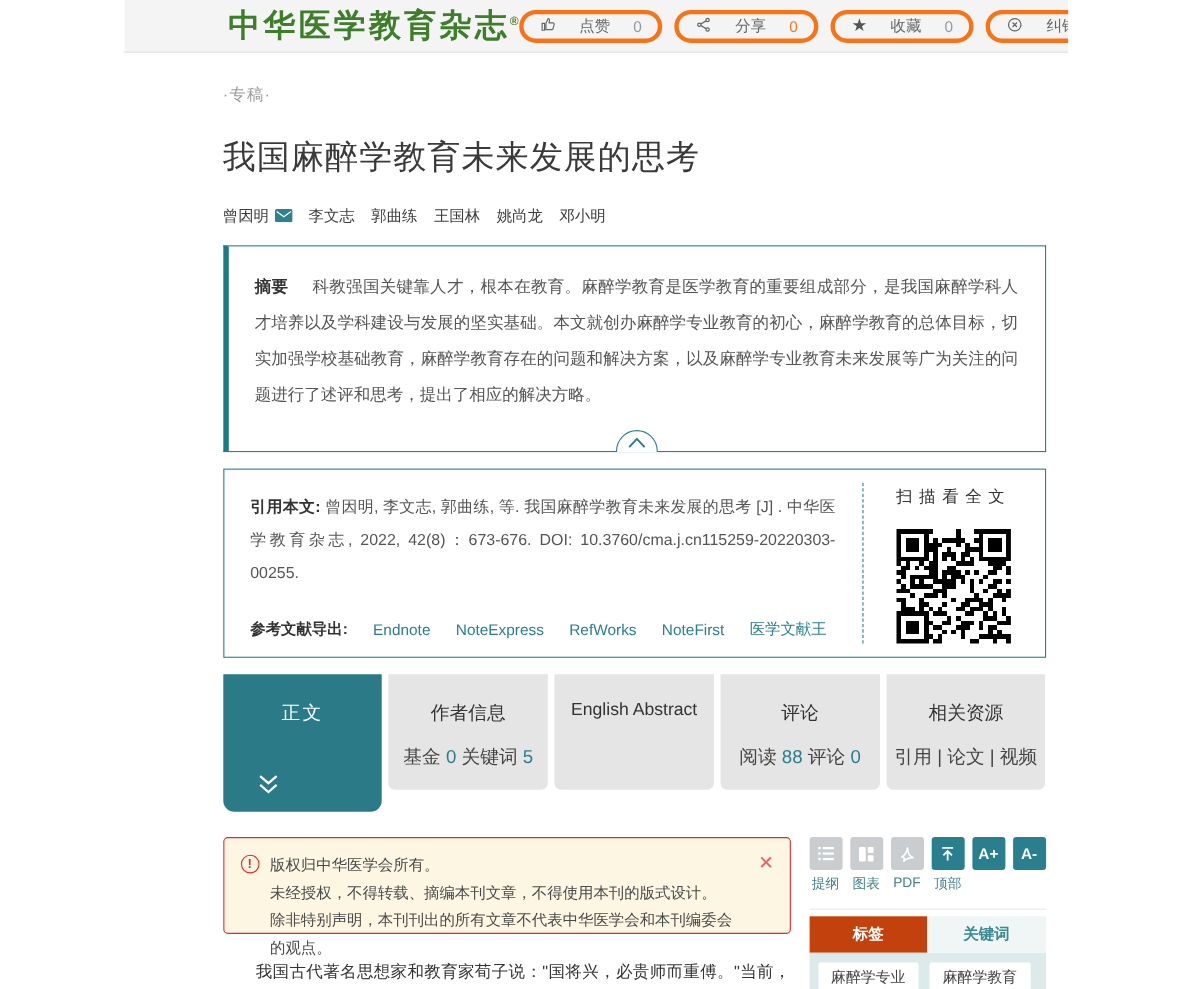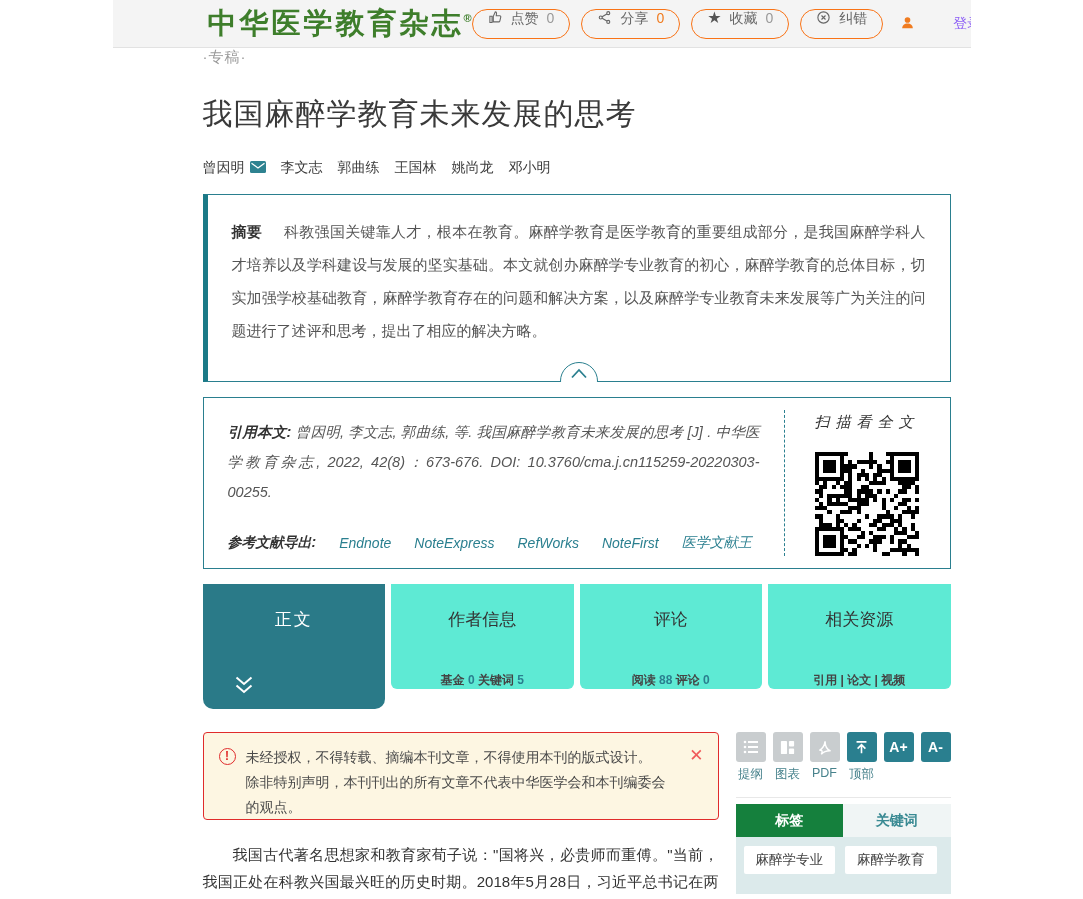--- a/index.html
+++ b/index.html
@@ -6,68 +6,68 @@
   html,body { background:#fff; }
   body { font-family:"Liberation Sans","DejaVu Sans",sans-serif; color:#333; }
   .page { position:relative; width:858px; height:899px; overflow:hidden; background:#fff; margin:0 auto; }
 
   
   .topbar { position:relative; height:48px; background:#f4f4f4; border-bottom:1px solid #e2e2e2;
             display:flex; align-items:center; padding:0 20px 0 95px; }
   .logo { font-size:29px; font-weight:bold; color:#3e7e2b; letter-spacing:3px; white-space:nowrap; cursor:pointer; }
   .logo sup { font-size:11px; letter-spacing:0; }
   .topbar-actions { margin-left:auto; display:flex; align-items:center; gap:11px; }
-  .pill { display:flex; align-items:flex-start; gap:8px; height:30px; padding:0 15px; border:1px solid #f97316;
+  .pill { display:flex; align-items:center; gap:21px; height:30px; padding:0 15px; border:4px solid #f97316;
           border-radius:16px; font-size:14px; color:#666; cursor:pointer; background:transparent; white-space:nowrap; }
   .pill .cnt { color:#999; }
   .pill .cnt.orange { color:#f07b1f; }
   .txtlink { display:flex; align-items:center; gap:4px; font-size:14px; cursor:pointer; white-space:nowrap; }
   .txtlink.login { color:#8b5cf6; margin-left:6px;gap:38px; }
   .txtlink.register { color:#999; margin-left:14px; margin-right:6px; }
   .hl-box { position:absolute; left:995px; top:2px; width:86px; height:48px;
             border:5px solid #dd0000; z-index:20; pointer-events:none; }
 
   
   .main { padding:0 20px 0 90px; }
-  .category { font-size:15px; color:#9a9a9a; letter-spacing:1px; }
+  .category { margin-top:29px; font-size:15px; color:#9a9a9a; letter-spacing:1px; }
   .title { margin-top:27px; font-size:30px; font-weight:500; color:#3a3a3a; letter-spacing:1px; }
   .authors { margin-top:24px; display:flex; align-items:center; gap:15px; font-size:14px; color:#3c3c3c; }
   .authors .author { cursor:pointer; display:flex; align-items:center; gap:5px; }
   .cite-line { margin-top:19px; font-size:14px; color:#777; }
 
   
   .abstract { position:relative; margin-top:17px; border:1px solid #2a7f8f; border-left:5px solid #1b7a87;
               padding:20px 24px 34px 24px; font-size:15px; line-height:33px; color:#555; text-align:justify; }
   .abstract b { color:#333; margin-right:22px; }
   .abs-notch { position:absolute; left:50%; bottom:-1px; transform:translateX(-50%);
                width:46px; height:21px; overflow:hidden; cursor:pointer; }
   .abs-notch .circ { position:absolute; left:50%; top:1px; transform:translateX(-50%);
                width:38px; height:38px; border-radius:50%; background:#fff; border:1px solid #2a7f8f; }
   .abs-notch svg { position:absolute; left:50%; top:7px; transform:translateX(-50%); }
 
   
-  .citebox { margin-top:15px; border:1px solid #2a7f8f; display:flex; min-height:150px;font-style:italic; }
+  .citebox { margin-top:15px; border:1px solid #2a7f8f; display:flex; min-height:150px; }
   .citebox-left { flex:1; padding:19px 24px 16px 24px; display:flex; flex-direction:column; }
   .citebox-text { font-size:14.5px; line-height:30px; color:#555; text-align:justify; }
   .citebox-text b { color:#333; margin-right:4px; }
   .export-row { margin-top:auto; padding-top:18px; display:flex; align-items:center; gap:4px; font-size:14px; }
   .export-row b { color:#333; }
   .export-row a { color:#2a7f8f; text-decoration:none; cursor:pointer;padding-left:19px; }
   .citebox-right { width:166px; border-left:1px dashed #2a7f8f; margin:12px 0; padding:3px 0 0 0;
                    display:flex; flex-direction:column; align-items:center; }
   .qr-label { font-size:15px; color:#333; letter-spacing:6px; white-space:nowrap; margin-bottom:20px; }
   .qr { width:104px; height:104px; }
 
   
   .tabs { margin-top:15px; display:flex; gap:6px; align-items:flex-start; }
-  .tab { flex:1; height:105px; background:#5eead4; border-radius:0 0 6px 6px; text-align:center;
+  .tab { flex:1; height:105px; background:#e5e5e5; border-radius:0 0 6px 6px; text-align:center;
          position:relative; cursor:pointer; padding-top:24px; }
   .tab .tab-title { font-size:17px; font-weight:normal; color:#333; }
   .tab .tab-title.en { font-size:16px; }
-  .tab .tab-sub { position:absolute; left:0; right:0; top:88px; font-size:12px; color:#444;font-weight:bold; }
+  .tab .tab-sub { position:absolute; left:0; right:0; top:64px; font-size:17px; color:#444; }
   .tab .tab-sub .tl { color:#2a7f8f; }
   .tab.active { height:125px; background:#2a7a88; border-radius:0 0 10px 10px; }
   .tab.active .tab-title { color:#fff; letter-spacing:2px; }
   .tab.active .dbl-chevron { position:absolute; left:30px; bottom:11px; }
 
   
   .bottom { margin-top:23px; display:flex; gap:17px; padding:0 20px 0 90px; }
   .bottom-left { width:720px; }
   .notice { position:relative; height:88px; background:#fdf6e2; border:1px solid #e02b2b; border-radius:4px;
             padding:12px 40px 10px 42px; font-size:14px; line-height:25px; color:#4a4a4a; }
@@ -84,21 +84,21 @@
   .tool .sq.gray { background:#c9cdcf; }
   .tool .sq.teal { background:#2a7f8f; }
   .tool .sq .af { color:#fff; font-size:14px; font-weight:bold; }
   .tool .tool-label { margin-top:4px; font-size:12.5px; color:#47828c; white-space:nowrap; }
   .tools-divider { margin:14px 0 6px 0; border-top:1px solid #e8e8e8; }
 
   .tags-panel { margin-top:0; }
   .tags-head { display:flex; height:33px; }
   .tags-head .th { flex:1; display:flex; align-items:center; justify-content:center; font-size:14px;
                    font-weight:bold; cursor:pointer; }
-  .tags-head .th.on { background:#15803d; color:#fff; }
+  .tags-head .th.on { background:#c2410c; color:#fff; }
   .tags-head .th.off { background:#f0f5f5; color:#3a8a93; }
   .tags-body { background:#dceaeb; padding:9px 8px 20px 8px; display:flex; flex-wrap:wrap; gap:10px; }
   .chip { background:#fff; border-radius:2px; padding:5px 12px; font-size:13.5px; color:#444; cursor:pointer; }
 </style>
 </head>
 <body>
 
 <div class="page">
 
   <div class="topbar">
@@ -535,39 +535,43 @@
       <div class="tab">
         <div class="tab-title">作者信息</div>
         <div class="tab-sub">
           <span>基金</span>
           <span class="tl">0</span>
           <span>关键词</span>
           <span class="tl">5</span>
         </div>
       </div>
       <div class="tab">
+        <div class="tab-title en">English Abstract</div>
+      </div>
+      <div class="tab">
         <div class="tab-title">评论</div>
         <div class="tab-sub">
           <span>阅读</span>
           <span class="tl">88</span>
           <span>评论</span>
           <span class="tl">0</span>
         </div>
       </div>
       <div class="tab">
         <div class="tab-title">相关资源</div>
         <div class="tab-sub">引用 | 论文 | 视频</div>
       </div>
     </div>
   </div>
 
   <div class="bottom">
     <div class="bottom-left">
       <div class="notice">
         <div class="warn-ic">!</div>
+        <div>版权归中华医学会所有。</div>
         <div>未经授权，不得转载、摘编本刊文章，不得使用本刊的版式设计。</div>
         <div>除非特别声明，本刊刊出的所有文章不代表中华医学会和本刊编委会的观点。</div>
         <div class="close-x">✕</div>
       </div>
       <div class="article-body">
         <p>我国古代著名思想家和教育家荀子说："国将兴，必贵师而重傅。"当前，我国正处在科教兴国最兴旺的历史时期。2018年5月28日，习近平总书记在两院院士大会上指出："硬实力、软实力，归根到底要靠人才实力。"科教强国关键靠人才、根本在教育已经成为社会共识。麻醉学教育是医学教育的重要组成部分，也是麻醉学科建设与可持续发</p>
       </div>
     </div>
 
     <div class="bottom-right">

